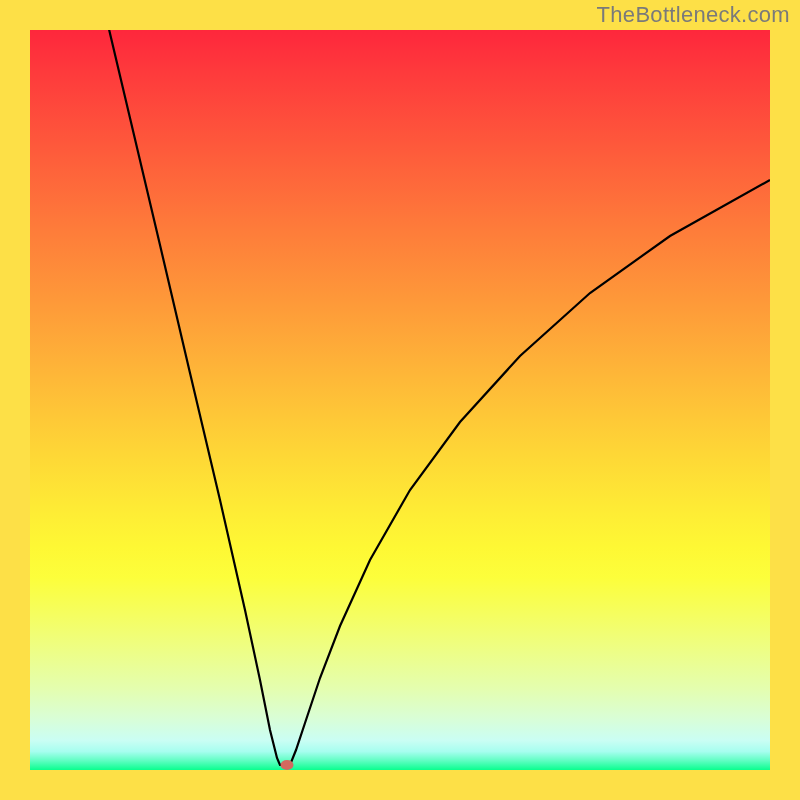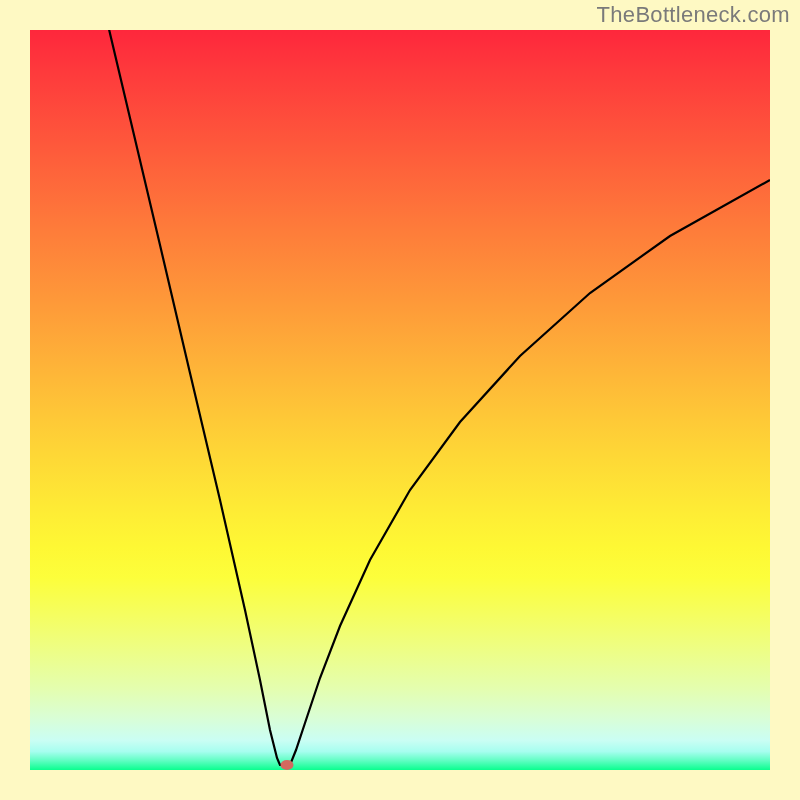--- a/index.html
+++ b/index.html
@@ -1,21 +1,21 @@
 <!DOCTYPE html>
 <html><head>
 <meta charset="utf-8">
 <style>
   * { margin: 0; padding: 0; box-sizing: border-box; }
   html, body { width: 800px; height: 800px; overflow: hidden; background: #000; }
   .frame {
     position: relative;
     width: 800px;
     height: 800px;
-    background: #fef9c3;
+    background: #fde047;
   }
   .watermark {
     position: absolute;
     top: 2px;
     right: 10px;
     font-family: Arial, Helvetica, sans-serif;
     font-size: 22px;
     color: #7a7a7a;
     letter-spacing: 0.3px;
     z-index: 10;

